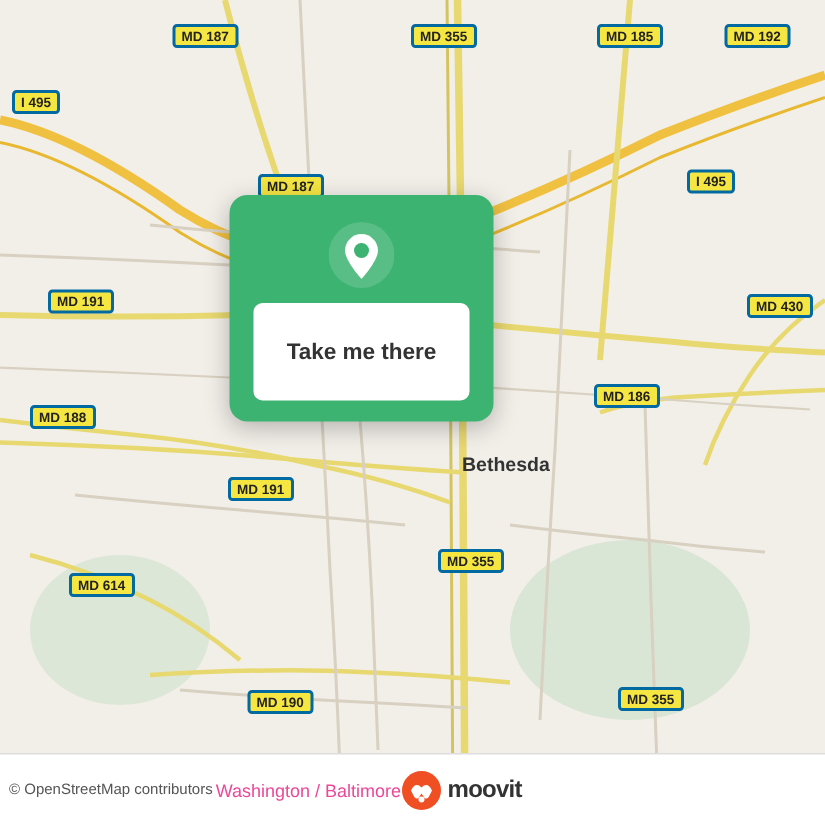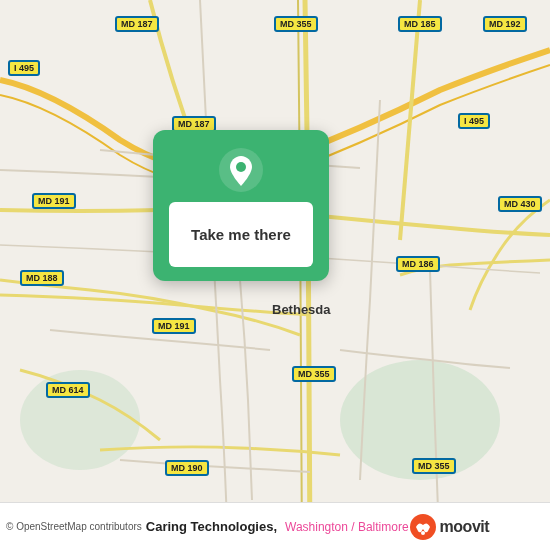--- a/index.html
+++ b/index.html
@@ -219,39 +219,38 @@
   <div class="road-badge" style="top:270px; left:20px;">MD 188</div>
   <div class="road-badge" style="top:256px; left:396px;">MD 186</div>
   <div class="road-badge" style="top:113px; left:458px;">I 495</div>
   <div class="road-badge" style="top:196px; left:498px;">MD 430</div>
   <div class="road-badge" style="top:318px; left:152px;">MD 191</div>
   <div class="road-badge" style="top:382px; left:46px;">MD 614</div>
   <div class="road-badge" style="top:428px; left:165px;margin-top:32px;">MD 190</div>
   <div class="road-badge" style="top:366px; left:292px;">MD 355</div>
   <div class="road-badge" style="top:458px; left:412px;">MD 355</div>
 
-  <div class="place-label" style="top:302px; left:272px; font-size:13px;text-align:center;">Bethesda</div>
+  <div class="place-label" style="top:302px; left:308px; font-size:13px;text-align:center;">Bethesda</div>
 
   <div class="location-card">
 
     <svg class="pin-icon" viewBox="0 0 44 44" xmlns="http://www.w3.org/2000/svg">
       <circle cx="22" cy="22" r="22" fill="rgba(255,255,255,0.15)"></circle>
       <path d="M22 8 C16 8 11 13 11 19 C11 26 22 38 22 38 C22 38 33 26 33 19 C33 13 28 8 22 8 Z" fill="white"></path>
       <circle cx="22" cy="19" r="5" fill="#3cb371"></circle>
     </svg>
 
     <button class="take-me-there-btn">Take me there</button>
   </div>
 
   <div class="bottom-bar">
     <div class="bottom-left">
       <span class="osm-logo">© OpenStreetMap contributors</span>
     </div>
     <div class="bottom-center">
-      <span class="bottom-title">Caring Technologies,</span>
       <span class="bottom-subtitle">Washington / Baltimore</span>
     </div>
     <div class="moovit-logo">
 
       <svg class="moovit-icon" viewBox="0 0 28 28" xmlns="http://www.w3.org/2000/svg">
         <circle cx="14" cy="14" r="13" fill="#f04e23"></circle>
         <path d="M7 14 Q10 8 14 12 Q18 8 21 14 L19 18 Q18 20 16 19 L14 16 L12 19 Q10 20 9 18 Z" fill="white"></path>
         <circle cx="14" cy="20" r="2" fill="white"></circle>
       </svg>
       <span class="moovit-text">moovit</span>

